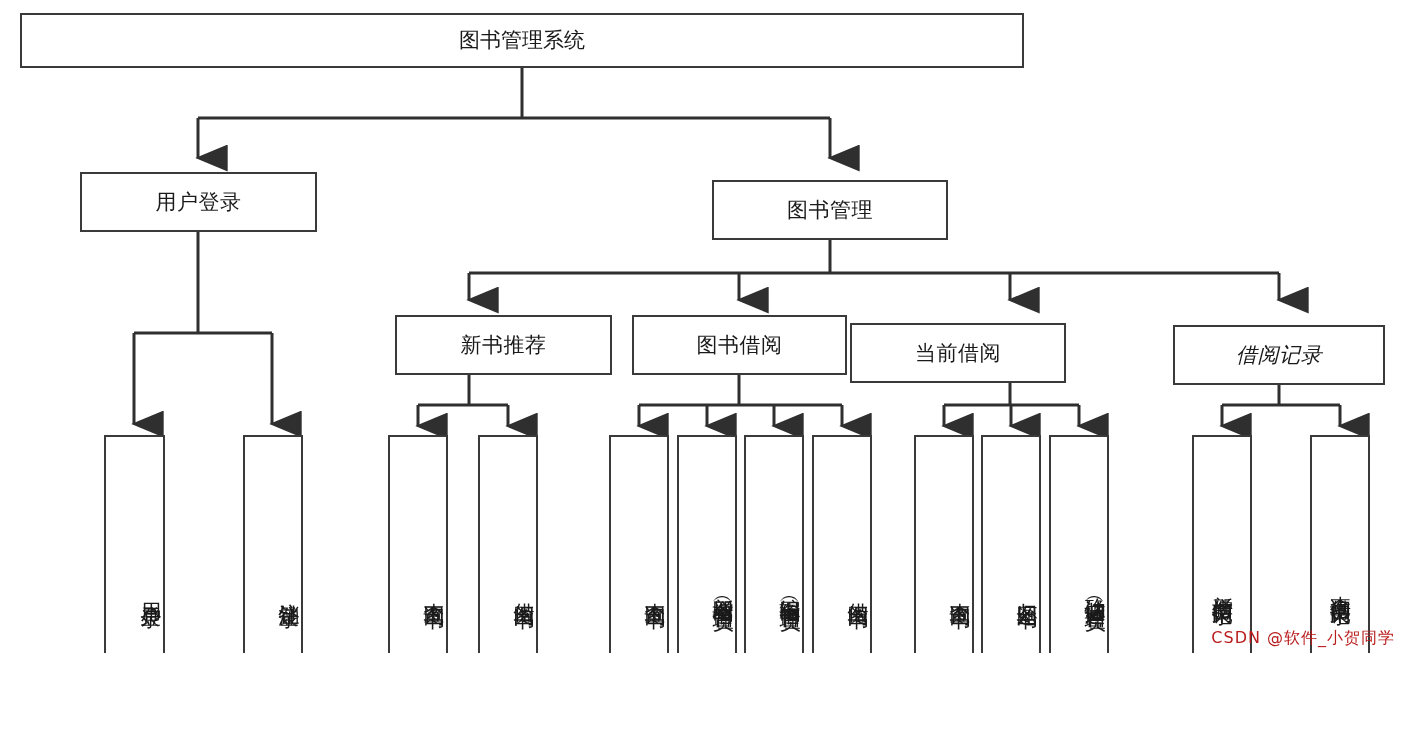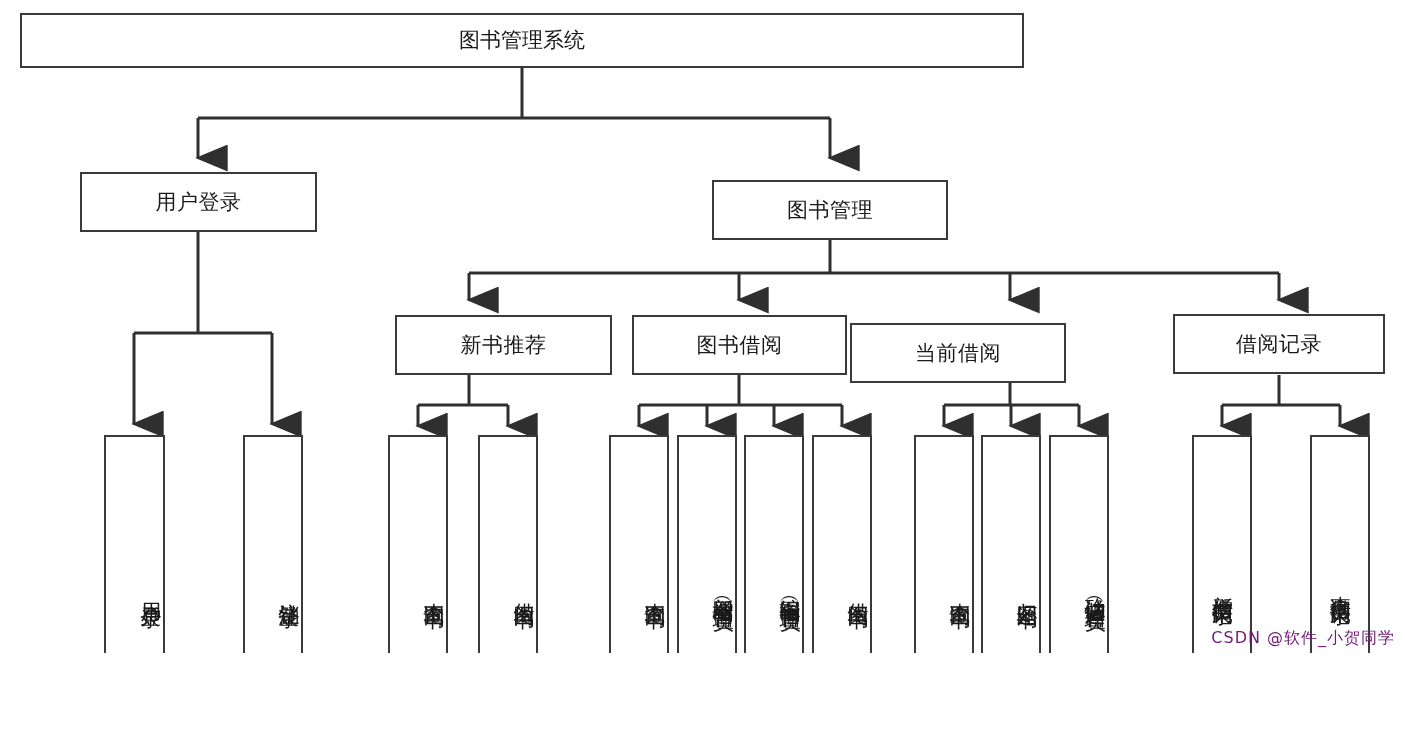--- a/index.html
+++ b/index.html
@@ -59,21 +59,21 @@
   }
   .node-label {
     display: block;
     white-space: pre-line;
   }
   .watermark {
     position: absolute;
     right: 10px;
     bottom: 4px;
     font-size: 16px;
-    color: #701a75;
+    color: #b91c1c;
     letter-spacing: 1px;
     white-space: nowrap;
     pointer-events: none;
   }
 </style>
 </head>
 <body>
 
 <div id="diagram-root">
 
@@ -146,21 +146,21 @@
   </div>
 
   <div class="node h" style="left:632px; top:315px; width:215px; height:60px;">
     <span class="node-label">图书借阅</span>
   </div>
 
   <div class="node h" style="left:850px; top:315px; width:216px; height:60px;margin-top:8px;">
     <span class="node-label">当前借阅</span>
   </div>
 
-  <div class="node h" style="left:1173px; top:314px; width:212px; height:60px;">
+  <div class="node h" style="left:1173px; top:325px; width:212px; height:60px;font-style:italic;">
     <span class="node-label">借阅记录</span>
   </div>
 
   <div class="node v" style="left:104px; top:435px; width:61px; height:300px;">
     <span class="node-label">用户登录</span>
   </div>
   <div class="node v" style="left:243px; top:435px; width:60px; height:300px;">
     <span class="node-label">注销登录</span>
   </div>
 

